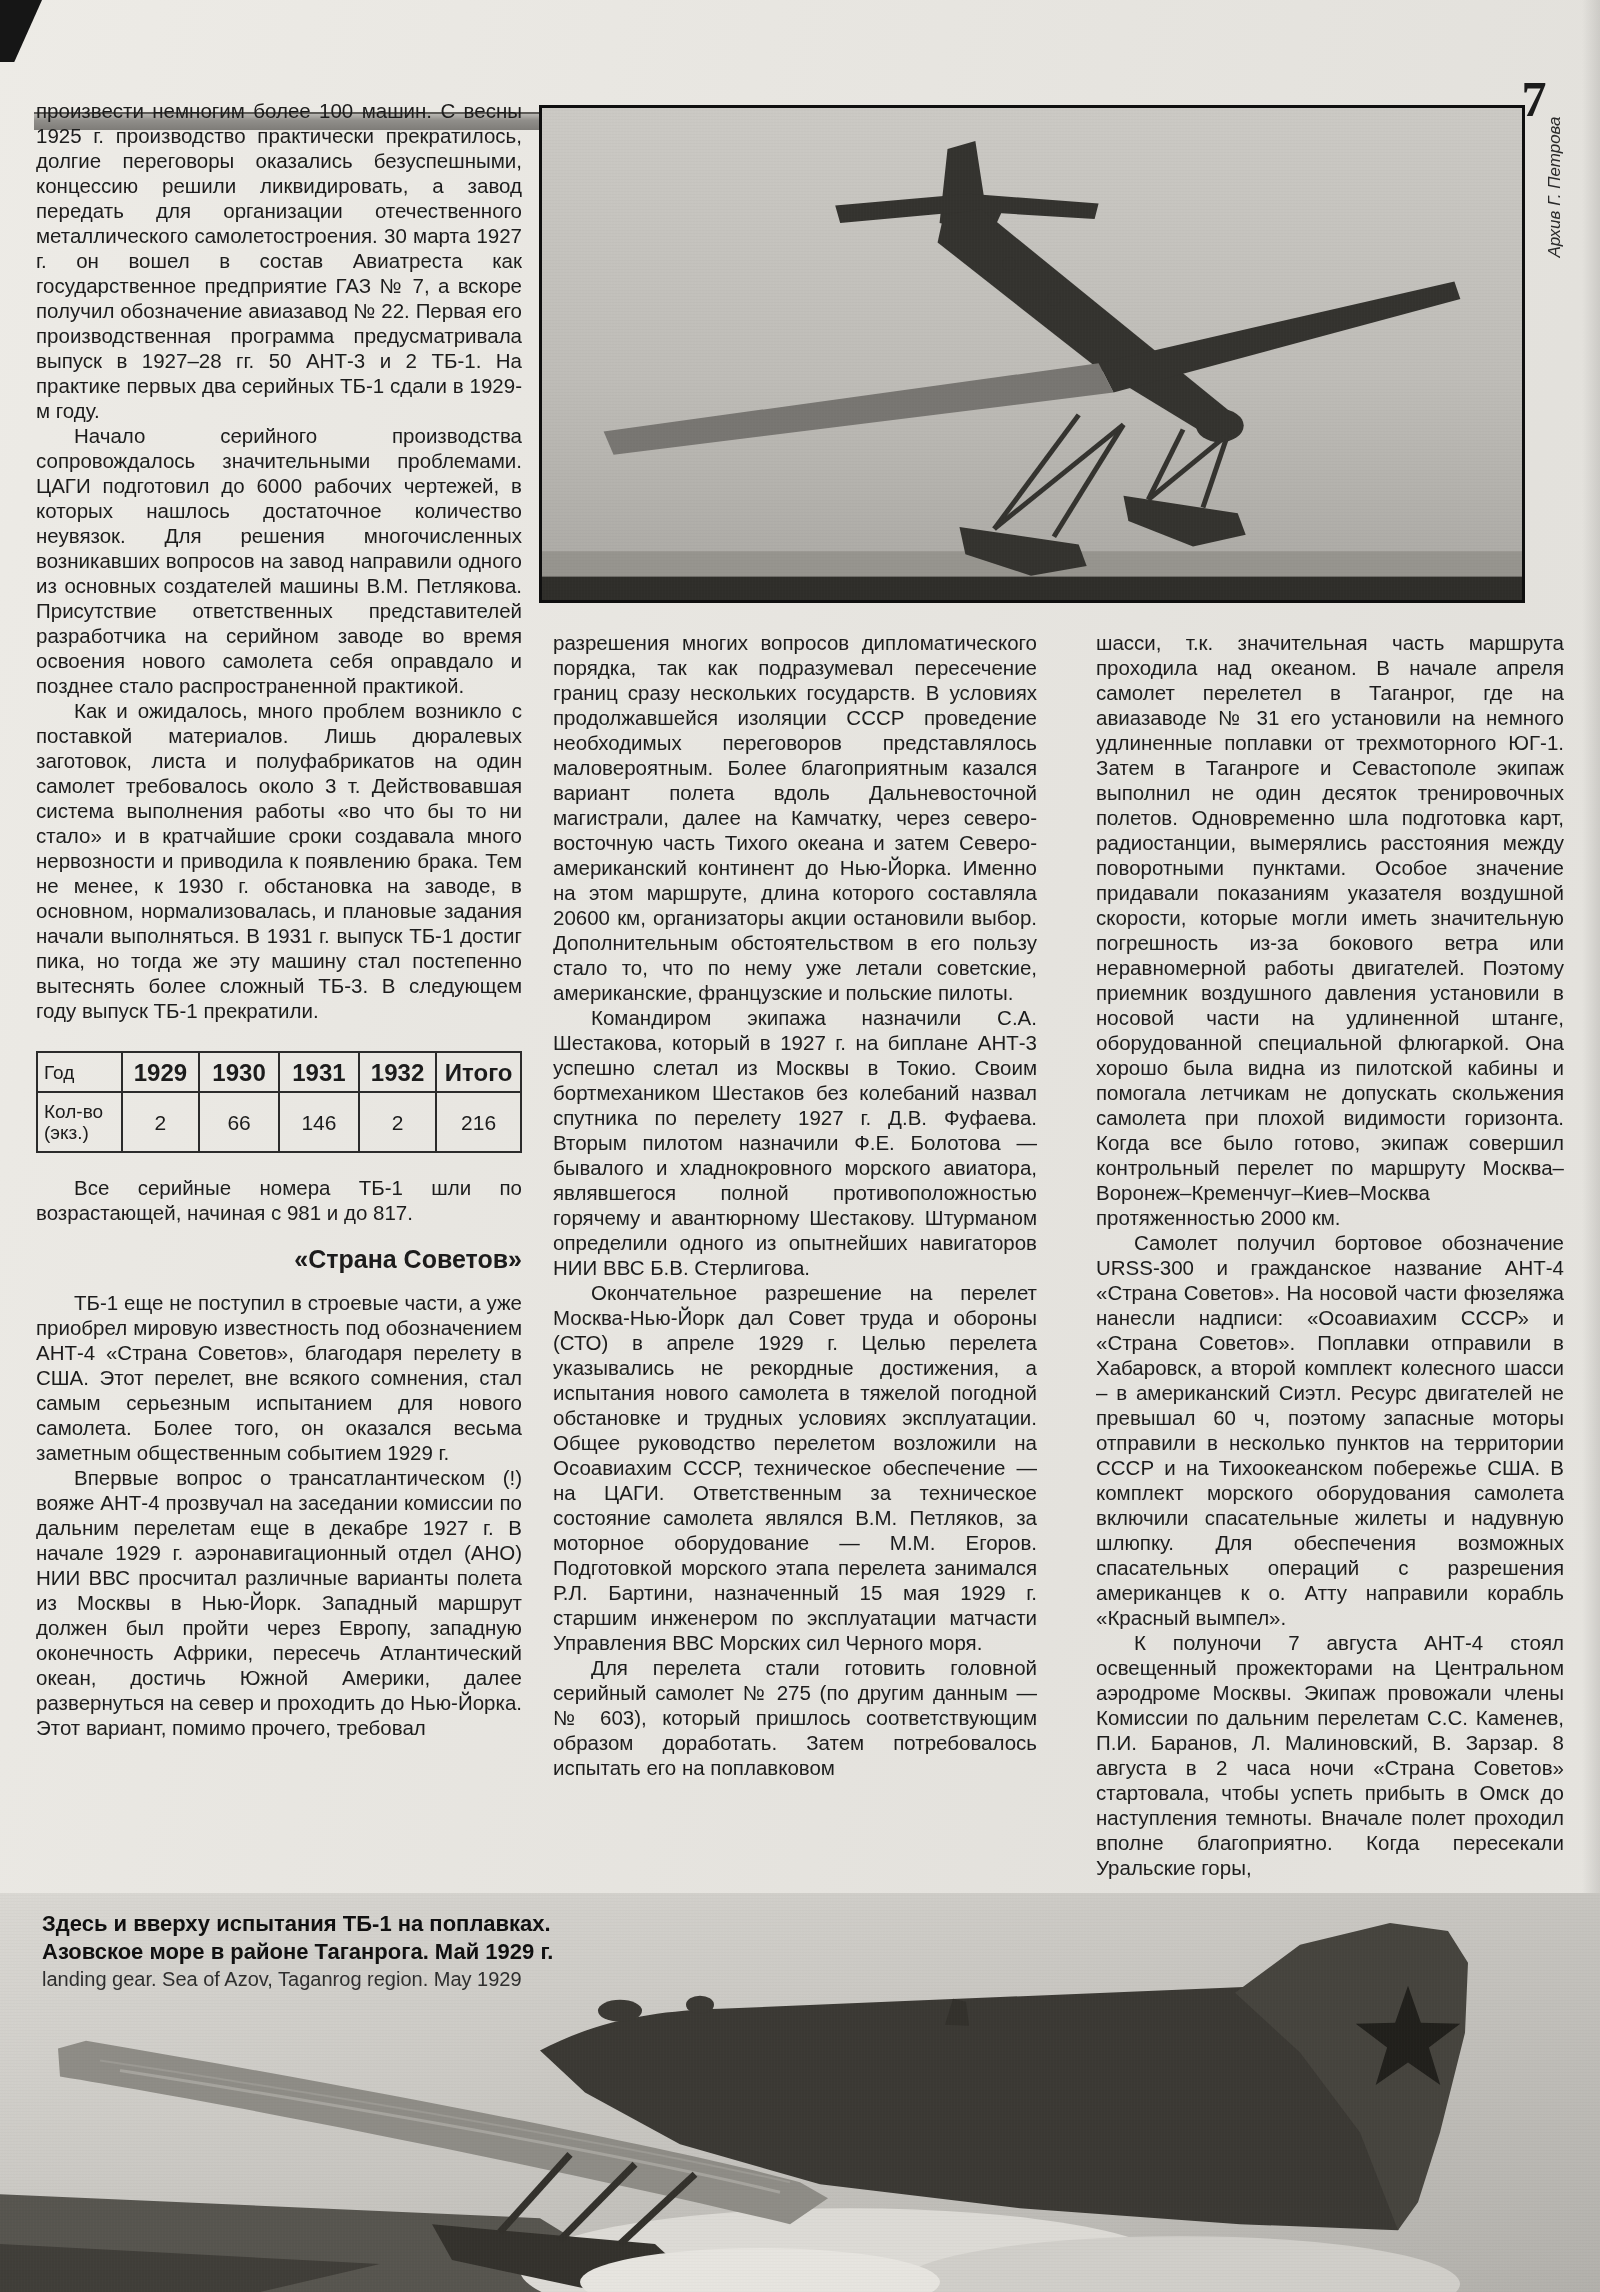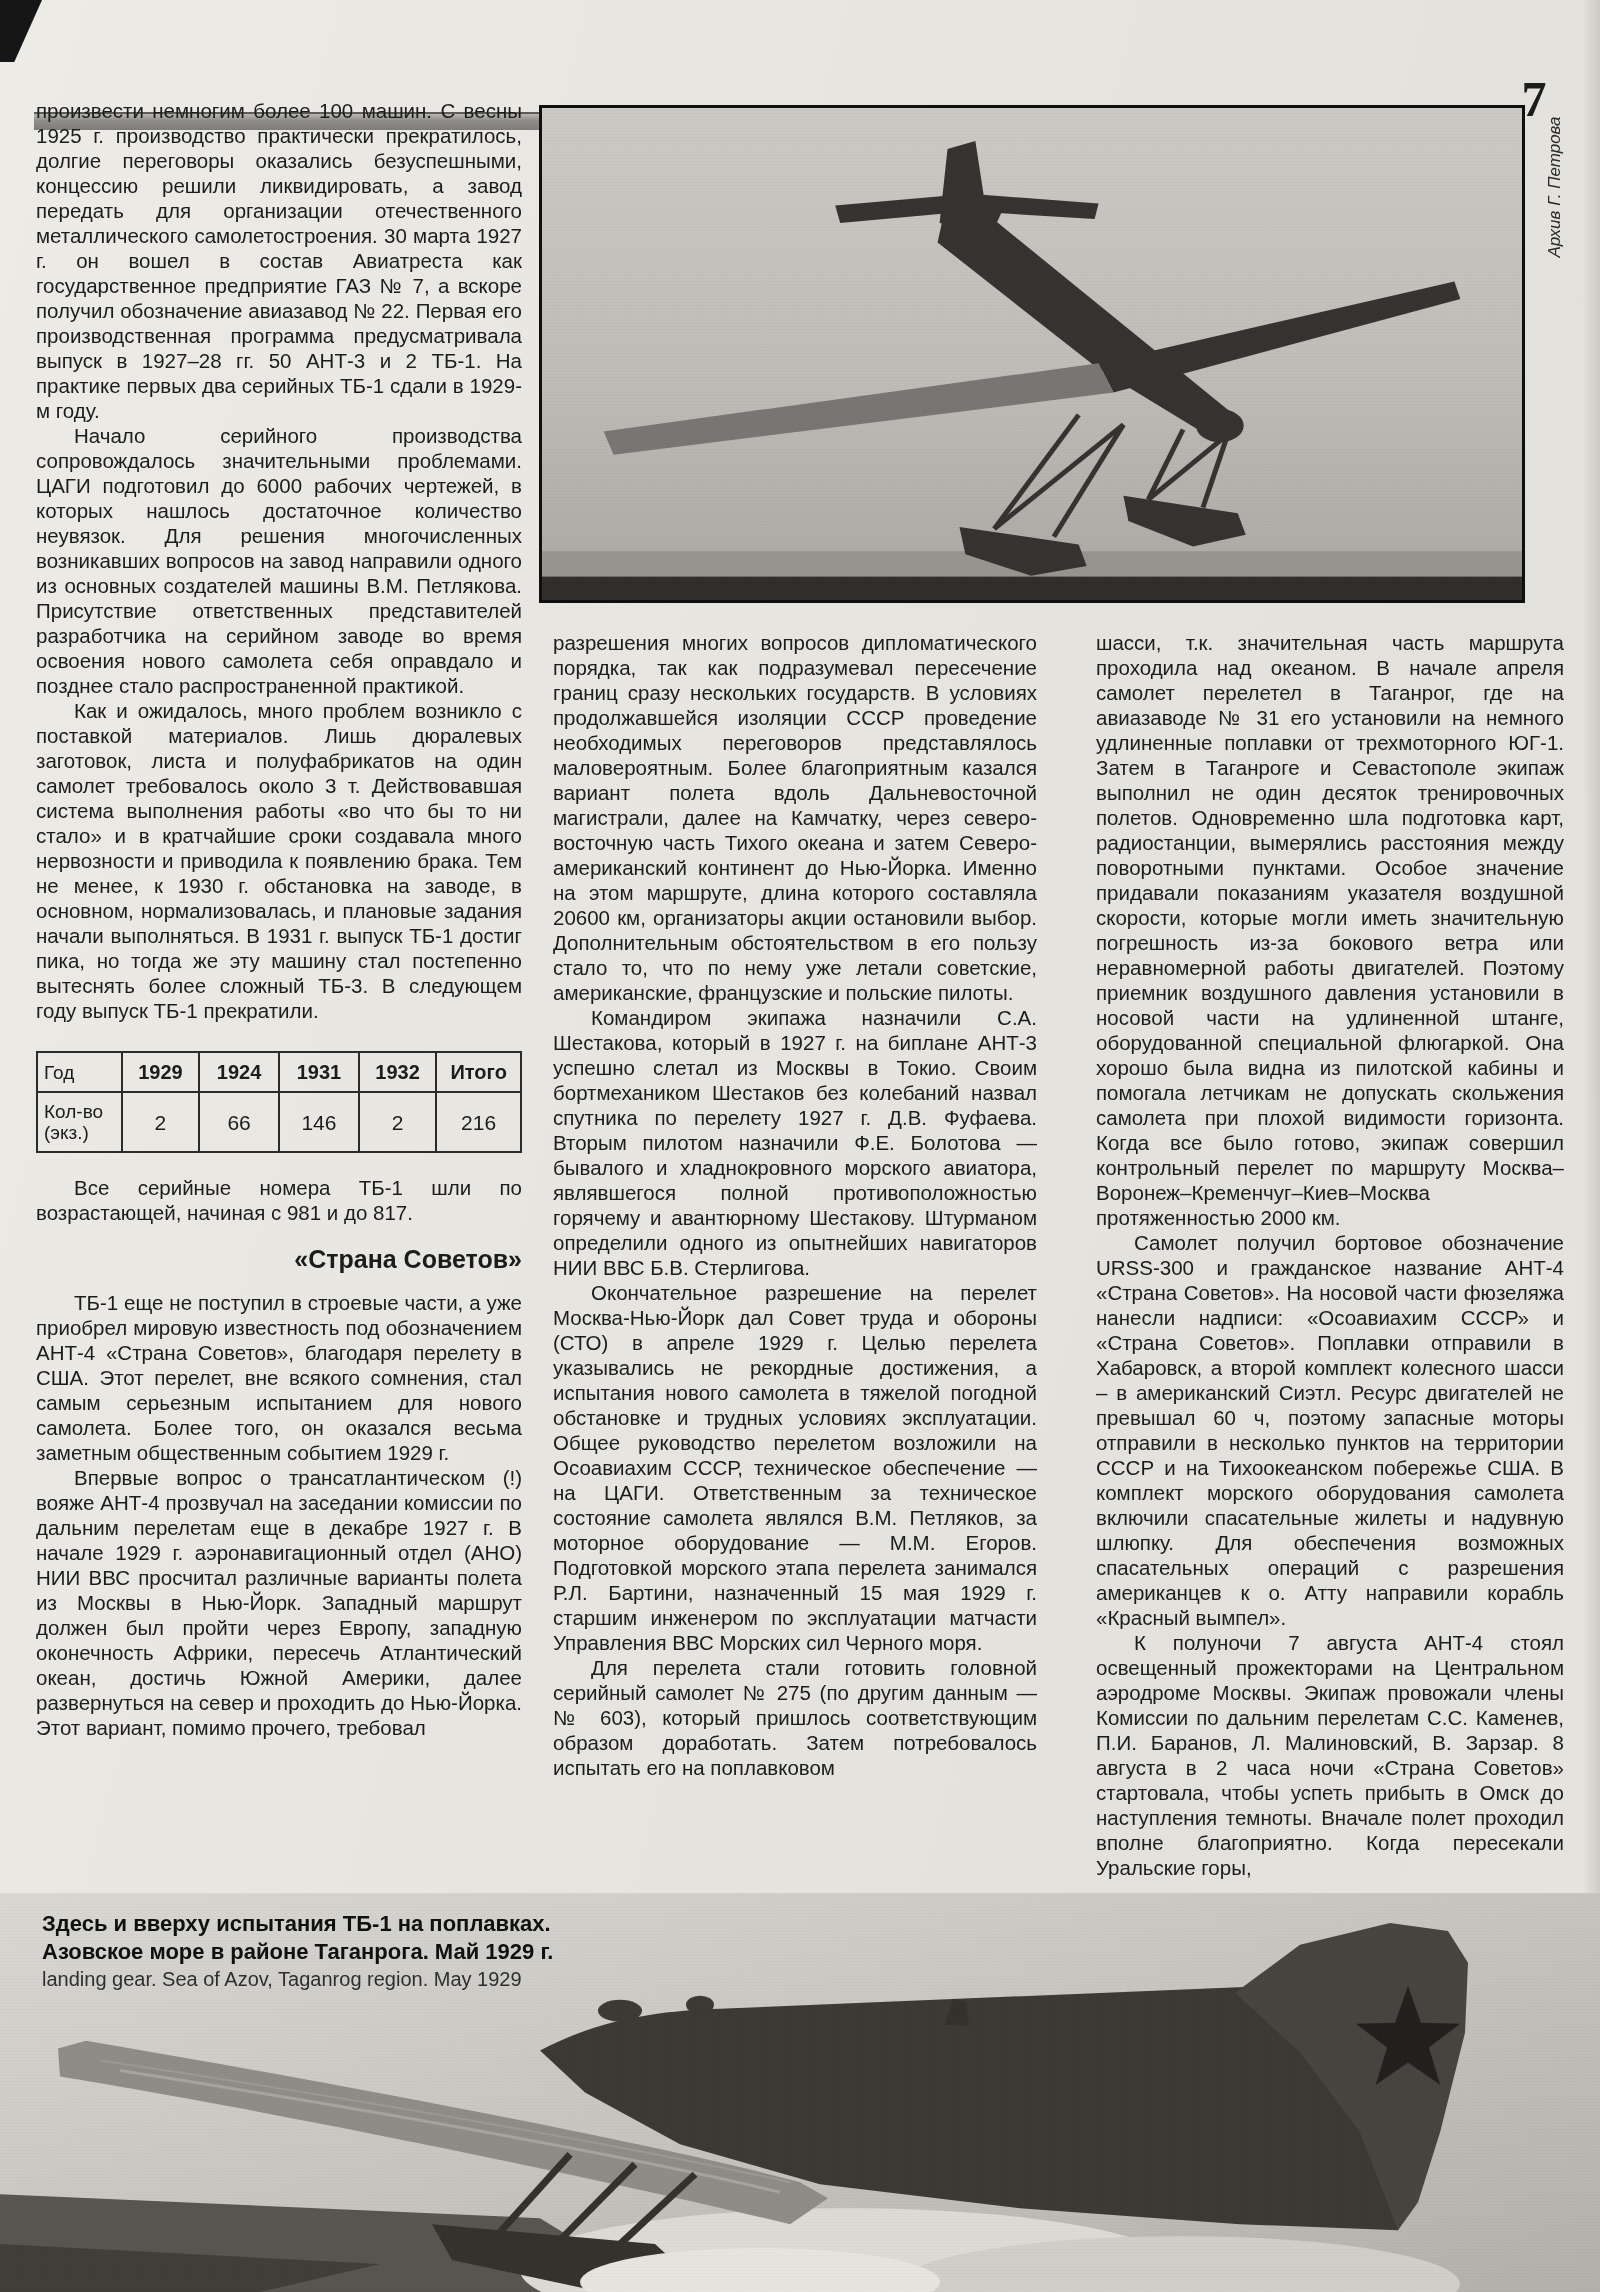--- a/index.html
+++ b/index.html
@@ -37,21 +37,21 @@
   .col-left{left:36px;top:98px;width:486px;height:1792px;}
   .col-mid{left:553px;top:630px;width:484px;height:1258px;}
   .col-right{left:1096px;top:630px;width:468px;height:1258px;}
   .para{margin:0;}
   .para.indent{text-indent:38px;}
   .subheading{font-weight:bold;text-align:right;font-size:25px;margin:22px 0 18px;}
   
   .prod-table{width:100%;border-collapse:collapse;table-layout:fixed;margin:28px 0 22px;
     background:transparent;}
   .prod-table th,.prod-table td{border:2px solid #2b2b2b;text-align:center;vertical-align:middle;
-    font-size:20px;padding:3px 4px;}
+    font-size:24px;padding:3px 4px;}
   .prod-table .label-cell{text-align:left;font-weight:normal;font-size:19px;line-height:21px;padding-left:6px;margin-top:24px;}
   .prod-table thead th{font-weight:bold;height:32px;}
   .prod-table tbody td{height:52px;font-size:21px;}
   
   .caption{position:absolute;left:42px;top:1910px;width:692px;text-align:left;z-index:6;}
   .caption .ru{font-weight:bold;font-size:22px;line-height:28px;color:#101010;}
   .caption .en{font-size:20px;line-height:26px;color:#2e2e2e;}
 </style>
 </head>
 <body>
@@ -114,21 +114,21 @@
           <col style="width:16%">
           <col style="width:16.5%">
           <col style="width:16.5%">
           <col style="width:16%">
           <col style="width:17.5%">
         </colgroup>
       <thead>
         <tr>
           <th class="label-cell">Год</th>
           <th>1929</th>
-          <th>1924</th>
+          <th>1930</th>
           <th>1931</th>
           <th>1932</th>
           <th>Итого</th>
         </tr>
       </thead>
       <tbody>
         <tr>
           <td class="label-cell">Кол-во (экз.)</td>
           <td>2</td>
           <td>66</td>

